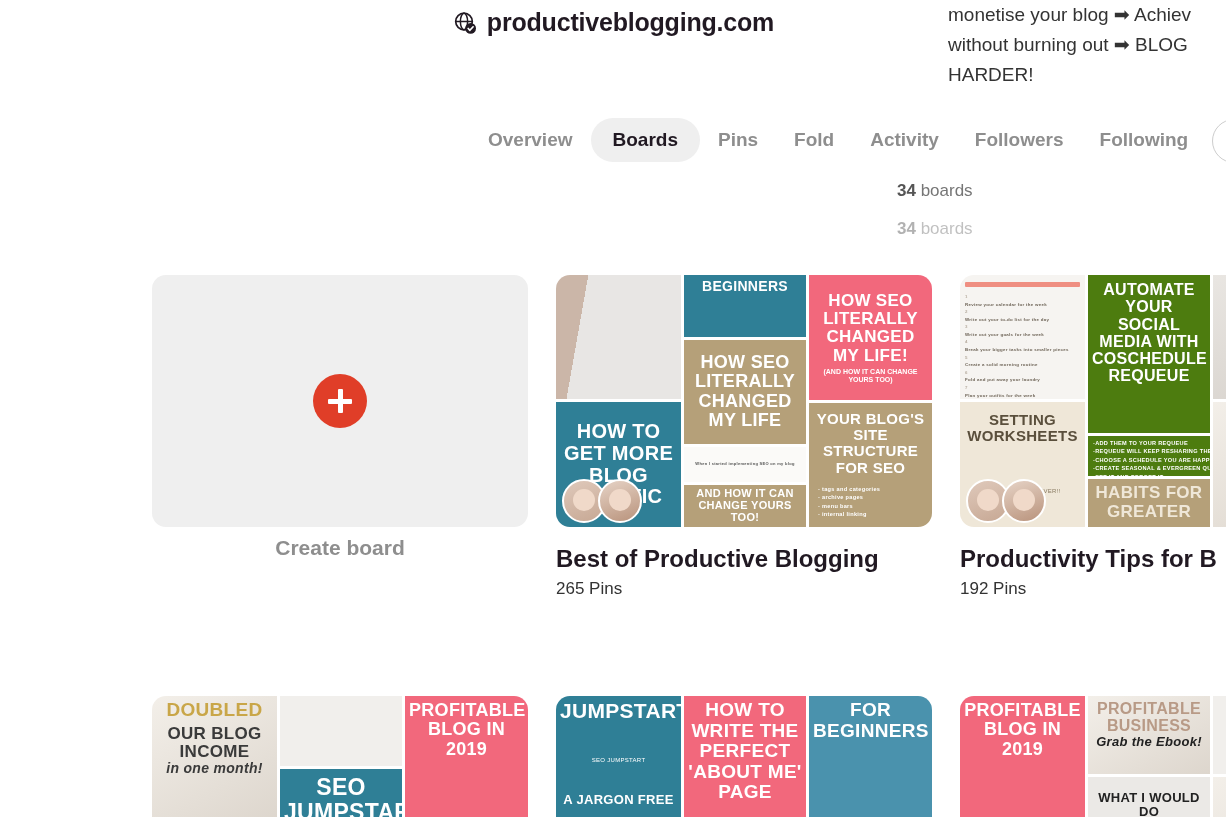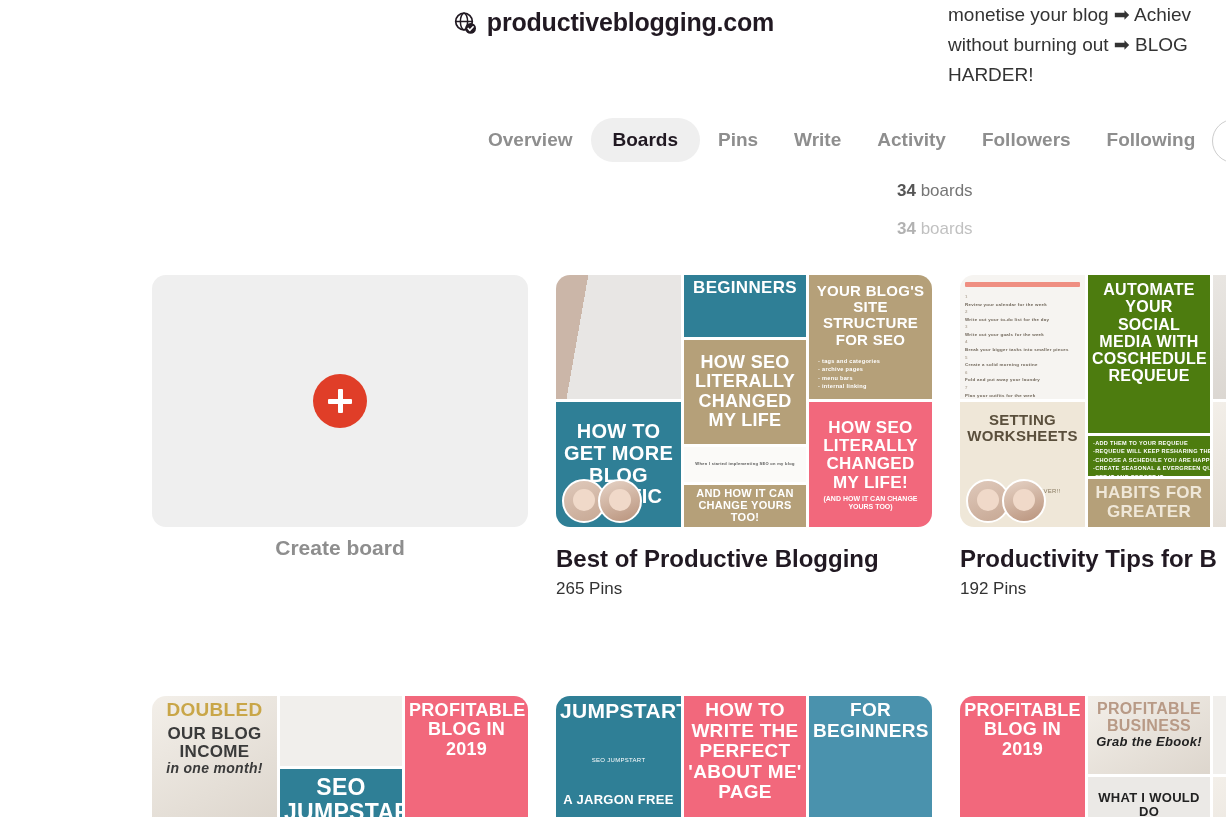--- a/index.html
+++ b/index.html
@@ -166,21 +166,21 @@
   </div>
 
   <div class="bio-text">monetise your blog ➡ Achiev
 without burning out ➡ BLOG
 HARDER!</div>
 
   <div class="tabs">
     <div class="tab">Overview</div>
     <div class="tab active">Boards</div>
     <div class="tab">Pins</div>
-    <div class="tab">Write</div>
+    <div class="tab">Fold</div>
     <div class="tab">Activity</div>
     <div class="tab">Followers</div>
     <div class="tab">Following</div>
   </div>
   <div class="search-box" title=""></div>
 
   <div class="count-line count-primary">
     <b>34</b><span> boards</span>
   </div>
   <div class="count-line count-ghost">
@@ -200,46 +200,46 @@
 
       <div class="card">
         <div class="collage">
           <div class="col col-left">
             <div class="cell ph-portrait" style="height:124px"></div>
             <div class="cell teal" style="height:125px;font-size:20px">
               <span>HOW TO GET MORE BLOG TRAFFIC</span>
             </div>
           </div>
           <div class="col col-mid">
-            <div class="cell teal" style="height:62px;font-size:17px;align-items:flex-start">
+            <div class="cell teal" style="height:62px;font-size:14px;align-items:flex-start">
               <span>BEGINNERS</span>
             </div>
             <div class="cell tan" style="height:105px;font-size:18px">
               <span>HOW SEO LITERALLY CHANGED MY LIFE</span>
             </div>
             <div class="cell ph-chart" style="height:36px;color:#555;font-size:4px;flex-direction:column;justify-content:center">
               <span>When I started implementing SEO on my blog</span>
             </div>
             <div class="cell tan" style="height:42px;font-size:11px">
               <span>AND HOW IT CAN CHANGE YOURS TOO!</span>
             </div>
           </div>
           <div class="col col-right">
+            <div class="cell pinkc" style="height:125px;font-size:17px;flex-direction:column">
+              <span>HOW SEO LITERALLY CHANGED MY LIFE!</span>
+              <span class="sub-small">(AND HOW IT CAN CHANGE YOURS TOO)</span>
+            </div>
             <div class="cell tan" style="height:124px;font-size:15px;flex-direction:column;justify-content:flex-start;padding-top:8px">
               <span>YOUR BLOG'S SITE STRUCTURE FOR SEO</span>
               <div class="bullets" style="margin-top:6px">
                 <div>- tags and categories</div>
                 <div>- archive pages</div>
                 <div>- menu bars</div>
                 <div>- internal linking</div>
               </div>
-            </div>
-            <div class="cell pinkc" style="height:125px;font-size:17px;flex-direction:column">
-              <span>HOW SEO LITERALLY CHANGED MY LIFE!</span>
-              <span class="sub-small">(AND HOW IT CAN CHANGE YOURS TOO)</span>
             </div>
           </div>
           <div class="avatars">
             <div class="av"></div>
             <div class="av"></div>
           </div>
         </div>
         <div class="board-title">Best of Productive Blogging</div>
         <div class="board-pins">265 Pins</div>
       </div>

